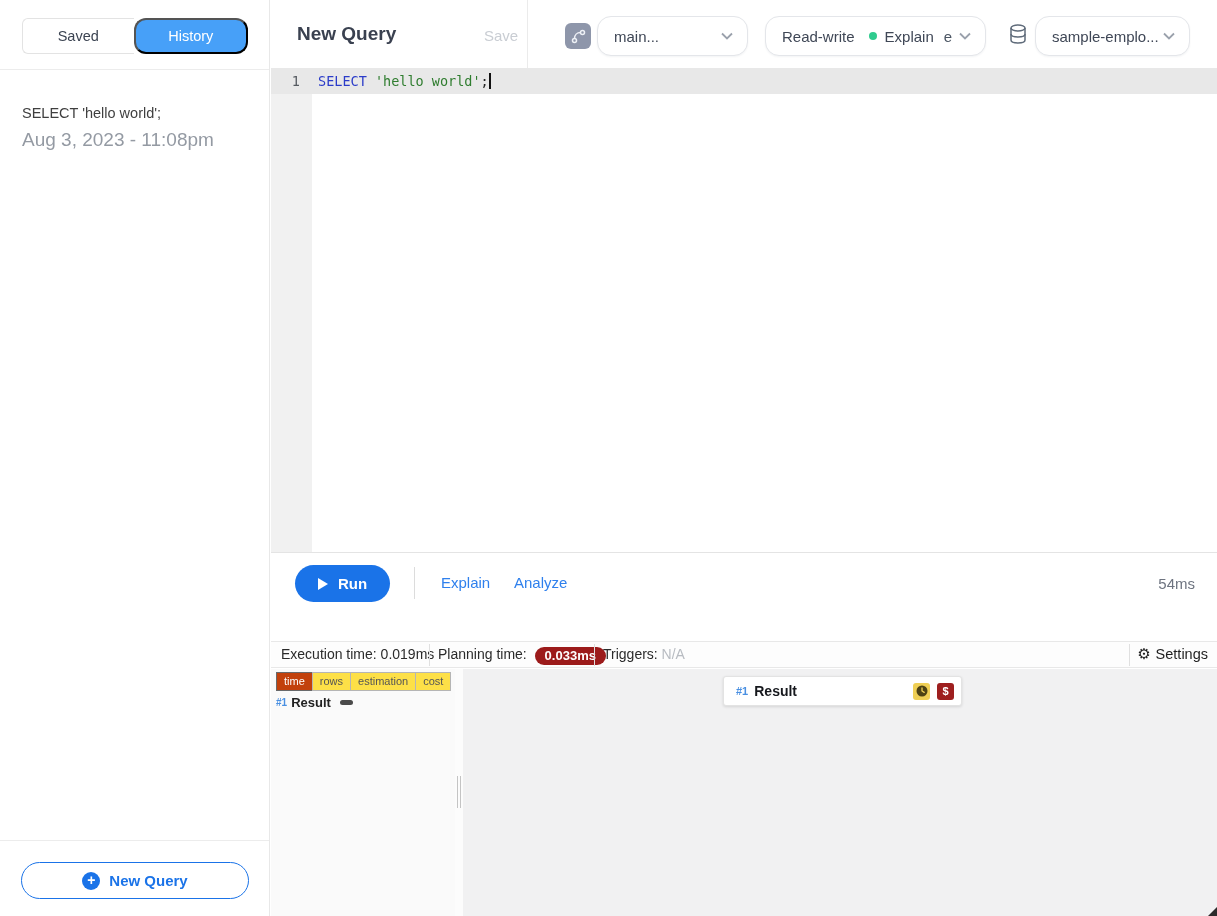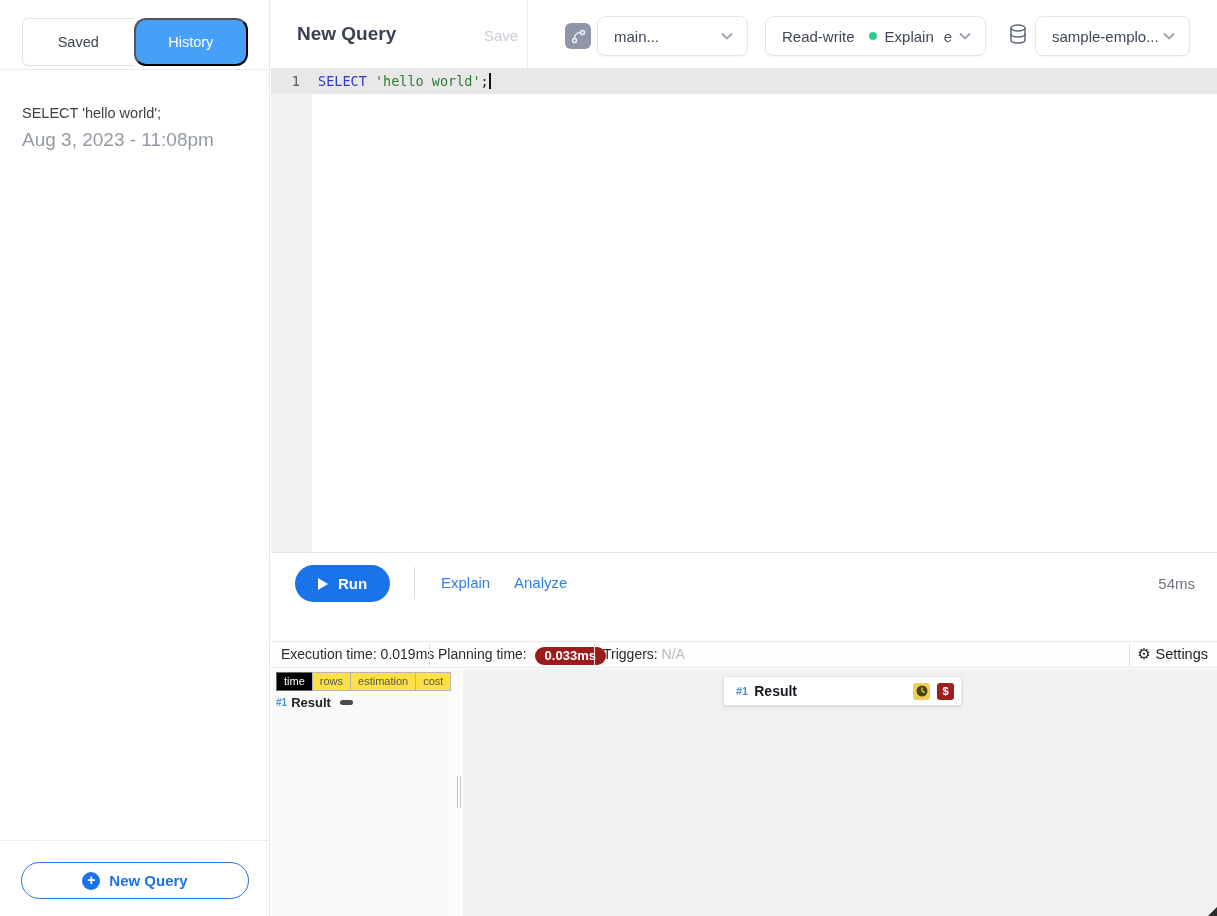--- a/index.html
+++ b/index.html
@@ -12,21 +12,21 @@
   }
   #app { position: relative; width: 1217px; height: 916px; background: #fff; }
 
   
   .sidebar {
     position: absolute; left: 0; top: 0; width: 270px; height: 916px;
     background: #fff; border-right: 1px solid #e8e8e8;
   }
   .sidebar-top { position: absolute; left: 0; top: 0; width: 100%; height: 70px; border-bottom: 1px solid #ececec; }
   .toggle-group {
-    position: absolute; left: 22px; top: 18px; width: 226px; height: 48px;
+    position: absolute; left: 22px; top: 18px; width: 226px; height: 36px;
     display: flex; border-radius: 6px;
   }
   .toggle-btn {
     flex: 1; display: flex; align-items: center; justify-content: center;
     font-size: 14.5px; cursor: pointer;
   }
   .toggle-btn.inactive {
     background: #fff; color: #3c4452; border: 1px solid #e3e3e3; border-right: none;
     border-radius: 6px 0 0 6px;
   }
@@ -57,21 +57,21 @@
   .page-title { position: absolute; left: 26px; top: 23px; font-size: 19px; font-weight: 700; color: #3a4150; }
   .save-btn { position: absolute; left: 213px; top: 27px; font-size: 15px; color: #c9cdd3; cursor: default; background: none; border: none; font-family: inherit; }
   .header-vdivider { position: absolute; left: 256px; top: 0; width: 1px; height: 68px; background: #ebebeb; }
 
   .icon-badge {
     position: absolute; width: 26px; height: 26px; border-radius: 6px;
     background: #8e96aa; display: flex; align-items: center; justify-content: center;
   }
   .select-box {
     position: absolute; height: 40px; top: 16px; background: #fff;
-    border: 1px solid #e4e6ea; border-radius: 8px; box-shadow: 0 1px 2px rgba(27,35,50,0.05);
+    border: 1px solid #e4e6ea; border-radius: 14px; box-shadow: 0 1px 2px rgba(27,35,50,0.05);
     display: flex; align-items: center; padding: 0 14px 0 16px;
     font-size: 15px; color: #3f4756; cursor: pointer;
   }
   .select-box .chev { margin-left: auto; }
   .status-dot { width: 8px; height: 8px; border-radius: 50%; background: #2fcb8e; margin: 0 8px 0 14px; }
   .db-icon-wrap { position: absolute; left: 736px; top: 23px; }
 
   
   .editor {
     position: absolute; left: 271px; top: 68px; width: 946px; height: 485px;
@@ -139,21 +139,21 @@
 
   
   .plan-area { position: absolute; left: 271px; top: 669px; width: 946px; height: 247px; }
   .plan-left { position: absolute; left: 0; top: 0; width: 184px; height: 100%; background: #fafafa; }
   .metric-tabs { position: absolute; left: 5px; top: 3px; display: flex; }
   .mtab {
     font-size: 11px; padding: 2px 7px 3px; border: 1px solid #b5b5b5; margin-left: -1px;
     background: #fde047; color: #555; cursor: pointer; font-family: inherit;
   }
   .mtab:first-child { margin-left: 0; }
-  .mtab.active { background: #000000; border-color: #68696b; color: #fff; }
+  .mtab.active { background: #c2410c; border-color: #68696b; color: #fff; }
   .plan-tree-row { position: absolute; left: 5px; top: 26px; display: flex; align-items: center; }
   .node-id-sm { color: #4a90e2; font-size: 10px; font-weight: 700; margin-right: 4px; }
   .node-name-sm { font-size: 13px; font-weight: 700; color: #222; }
   .mini-bar { width: 13px; height: 5px; background: #4a4a4a; border-radius: 2.5px; margin-left: 9px; }
 
   .plan-splitter { position: absolute; left: 184px; top: 0; width: 8px; height: 100%; background: #fcfcfc; cursor: col-resize; }
   .splitter-grip { position: absolute; left: 2px; top: 107px; width: 4px; height: 32px;
     border-left: 1px solid #c4c4c4; border-right: 1px solid #c4c4c4; }
 
   .plan-canvas { position: absolute; left: 192px; top: 0; width: 754px; height: 100%; background: #f1f1f2; }

